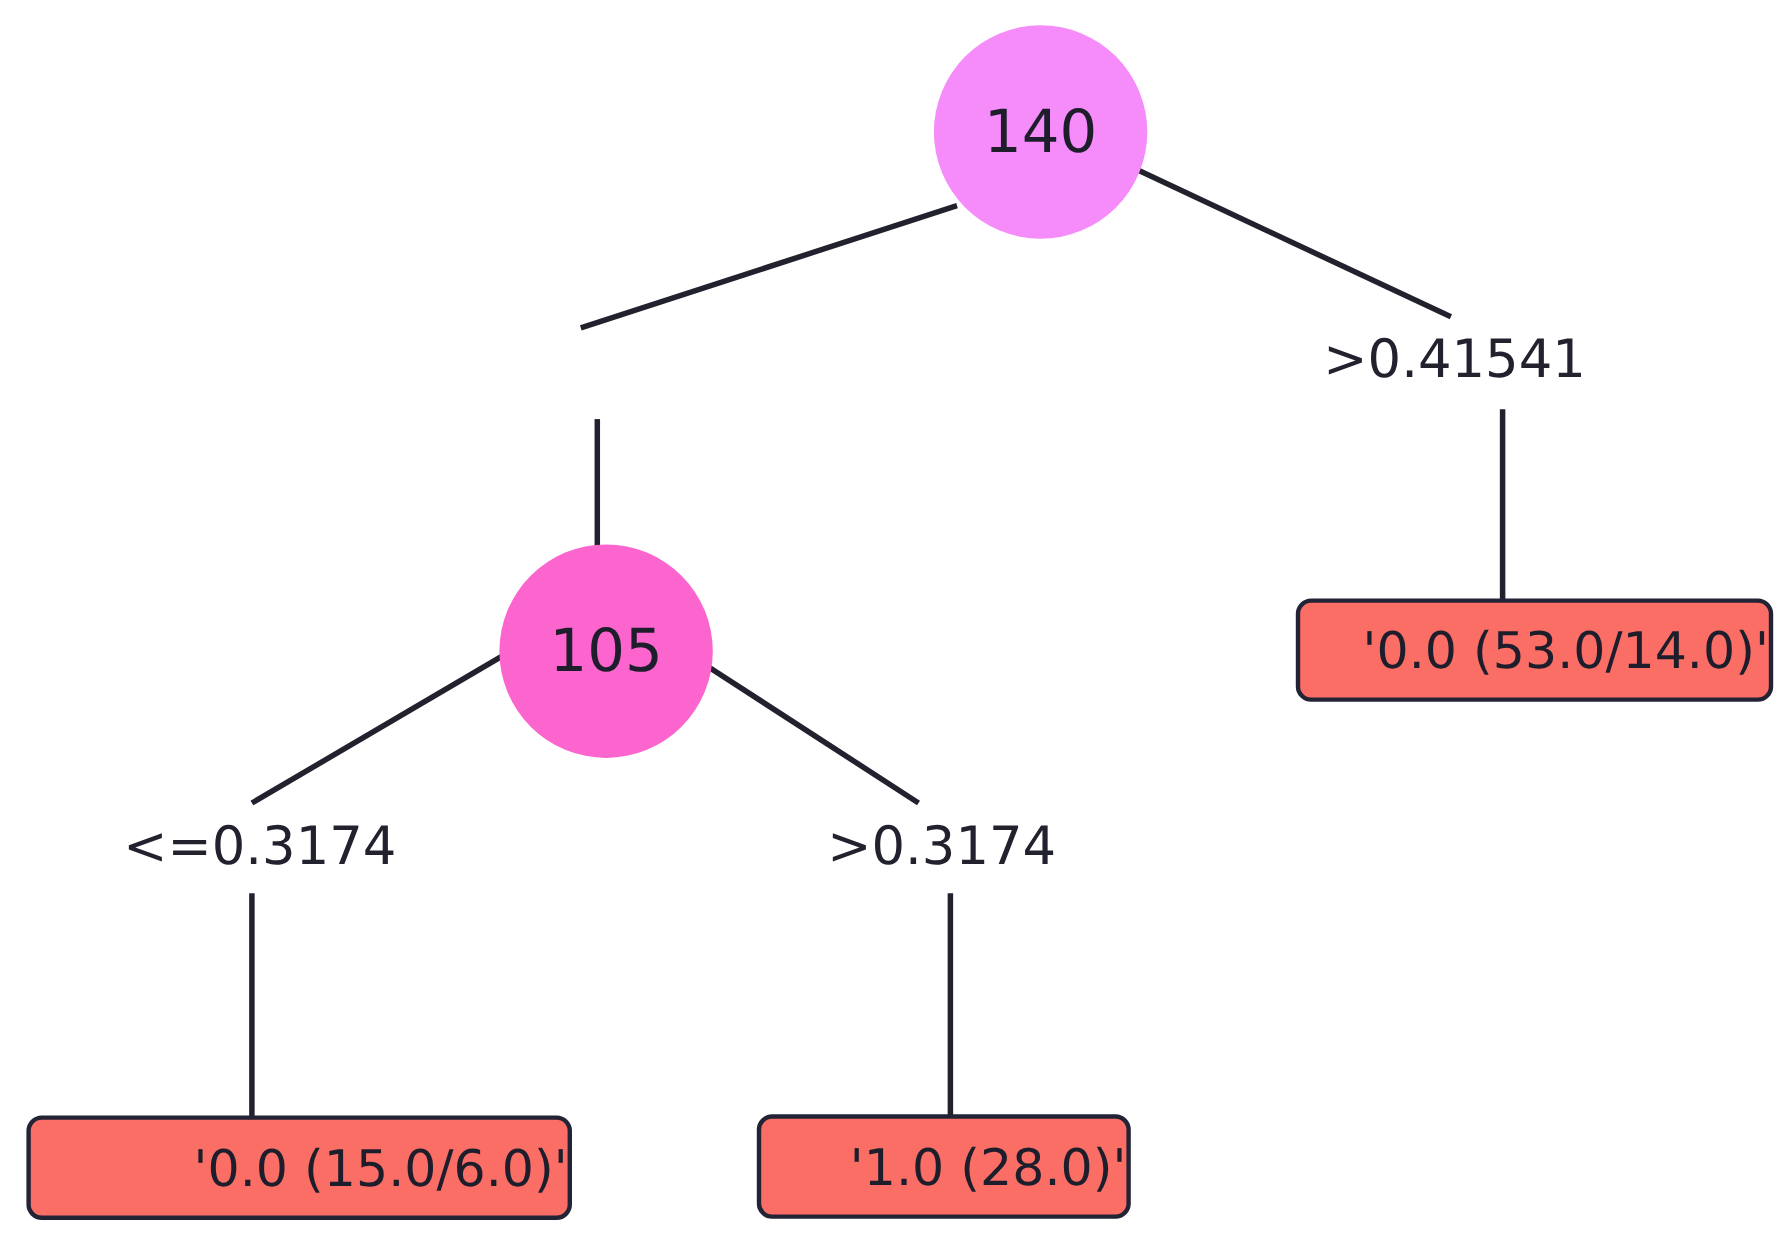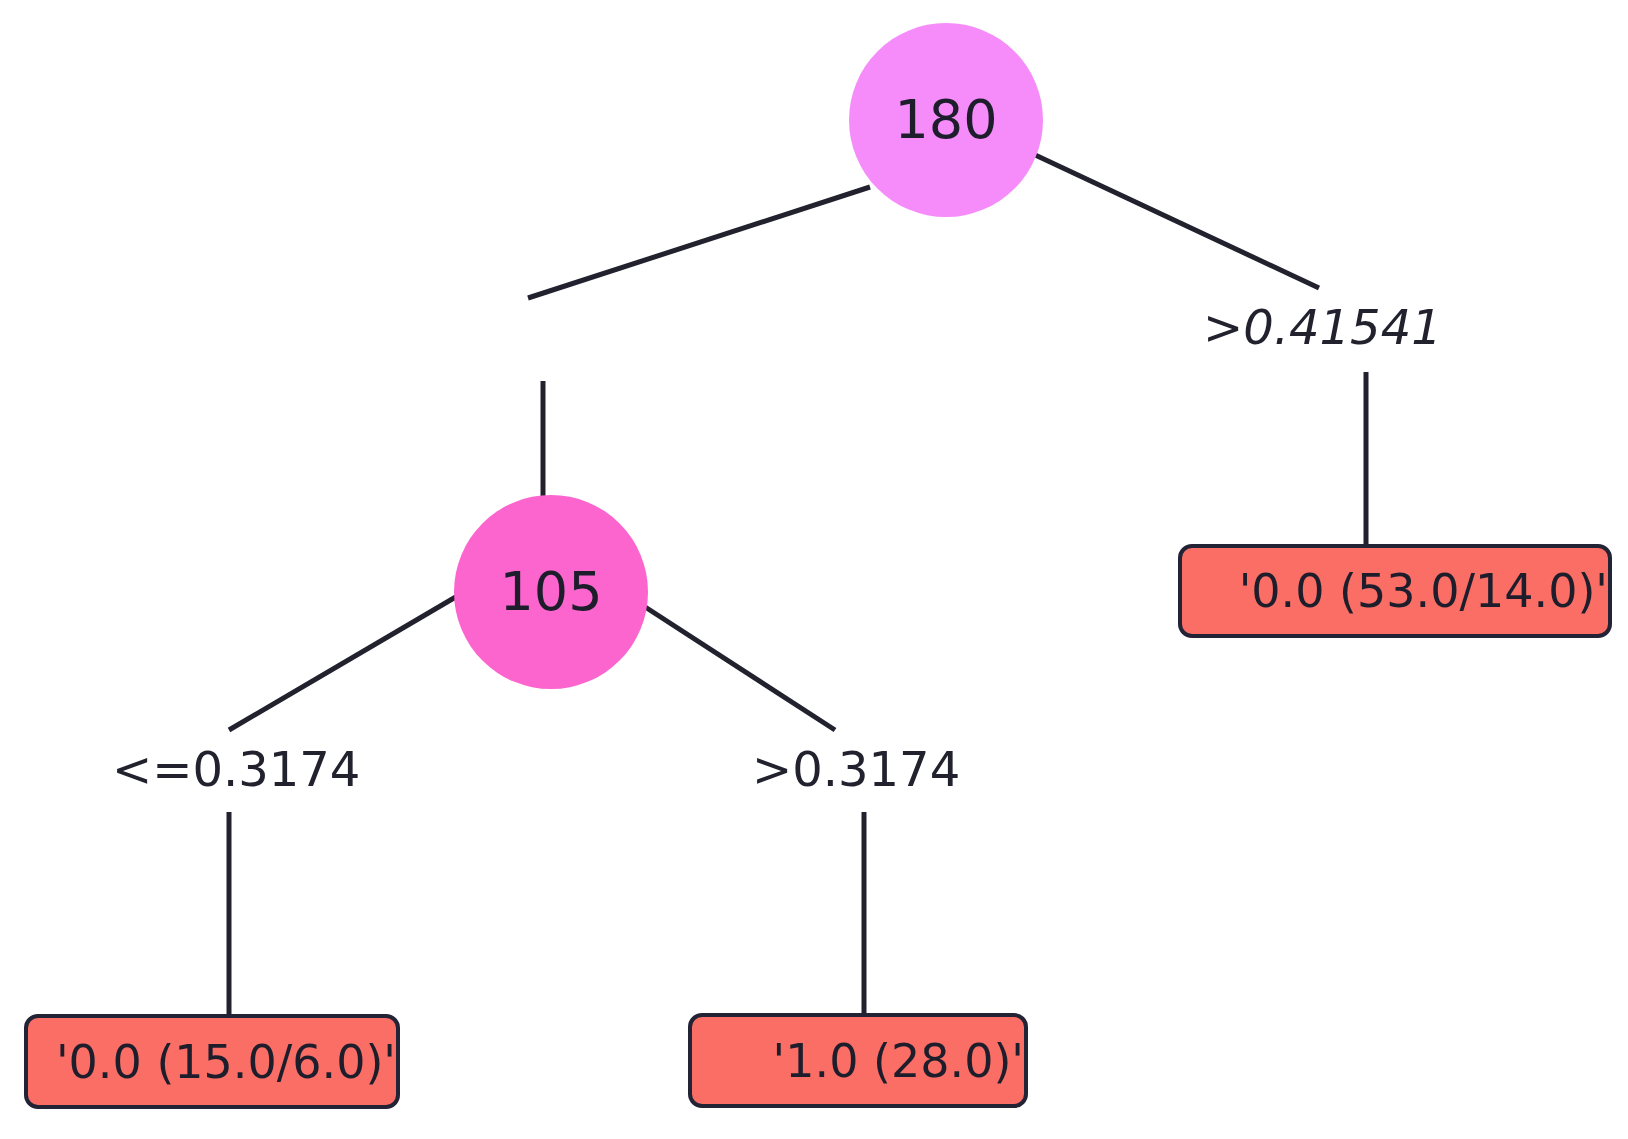--- a/index.html
+++ b/index.html
@@ -72,38 +72,38 @@
   }
   #leaf-right {
     left: 1178px;
     top: 544px;
     width: 434px;
     height: 94px;
   }
   #leaf-left {
     left: 24px;
     top: 1014px;
-    width: 376px;
+    width: 496px;
     height: 95px;
   }
   #leaf-mid {
     left: 688px;
     top: 1013px;
     width: 340px;
     height: 95px;
   }
   .edge-label {
     position: absolute;
     font-size: 48px;
     line-height: 1;
     color: #22222f;
     white-space: nowrap;
   }
   #edge-label-root-left  { left: 416px;  top: 313px; }
-  #edge-label-root-right { left: 1203px; top: 303px; font-style: italic; }
+  #edge-label-root-right { left: 1203px; top: 303px; }
   #edge-label-inner-left { left: 112px;  top: 745px; }
   #edge-label-inner-right{ left: 752px;  top: 745px; }
 </style>
 </head>
 <body>
 
 <div id="canvas">
 
   <svg id="edges" viewBox="0 0 1628 1139" xmlns="http://www.w3.org/2000/svg">
 
@@ -118,21 +118,21 @@
     <line x1="471" y1="588" x2="229" y2="730" stroke="#22222f" stroke-width="5"></line>
 
     <line x1="229" y1="812" x2="229" y2="1016" stroke="#22222f" stroke-width="5"></line>
 
     <line x1="622" y1="592" x2="835" y2="730" stroke="#22222f" stroke-width="5"></line>
 
     <line x1="864" y1="812" x2="864" y2="1015" stroke="#22222f" stroke-width="5"></line>
   </svg>
 
   <div class="node-circle" id="node-root">
-    <span class="node-label">180</span>
+    <span class="node-label">140</span>
   </div>
 
   <div class="node-circle" id="node-inner">
     <span class="node-label">105</span>
   </div>
 
   <div class="leaf-box" id="leaf-right">
     <span class="leaf-label">'0.0 (53.0/14.0)'</span>
   </div>
 

